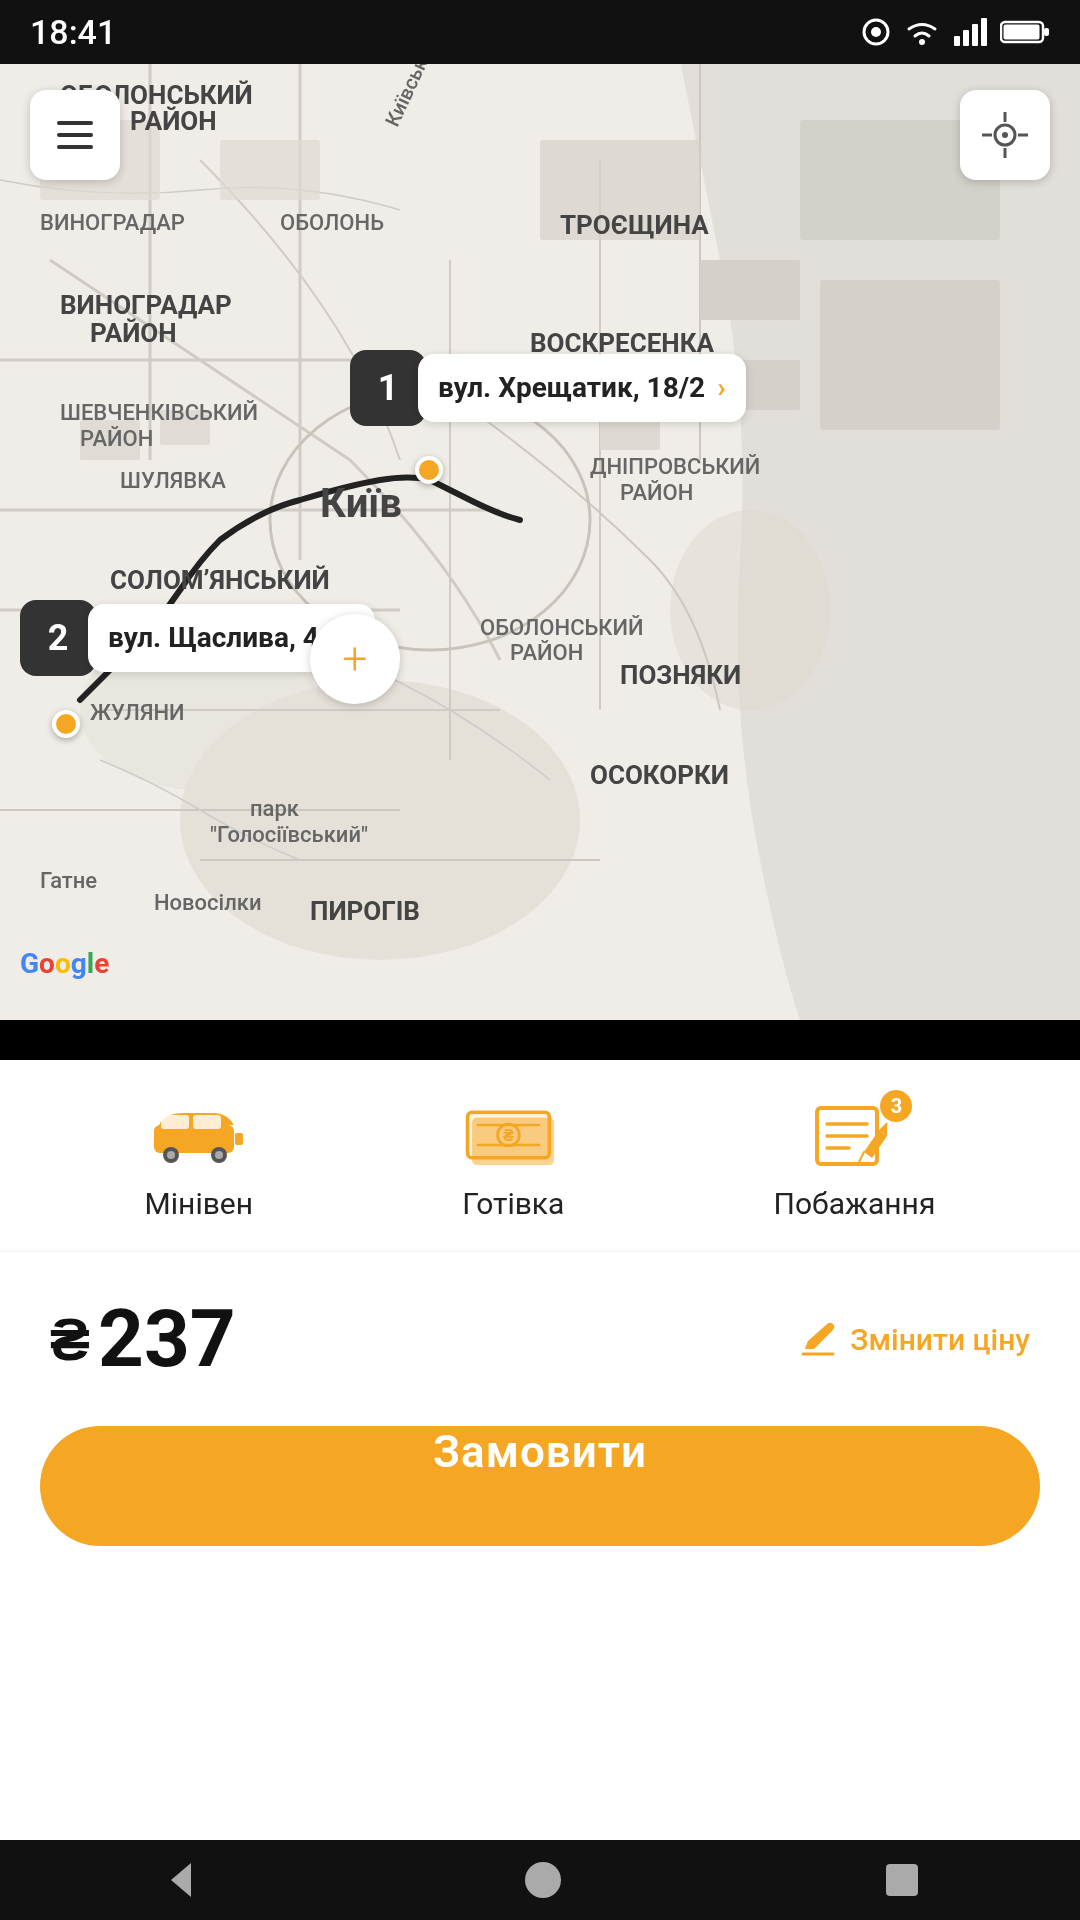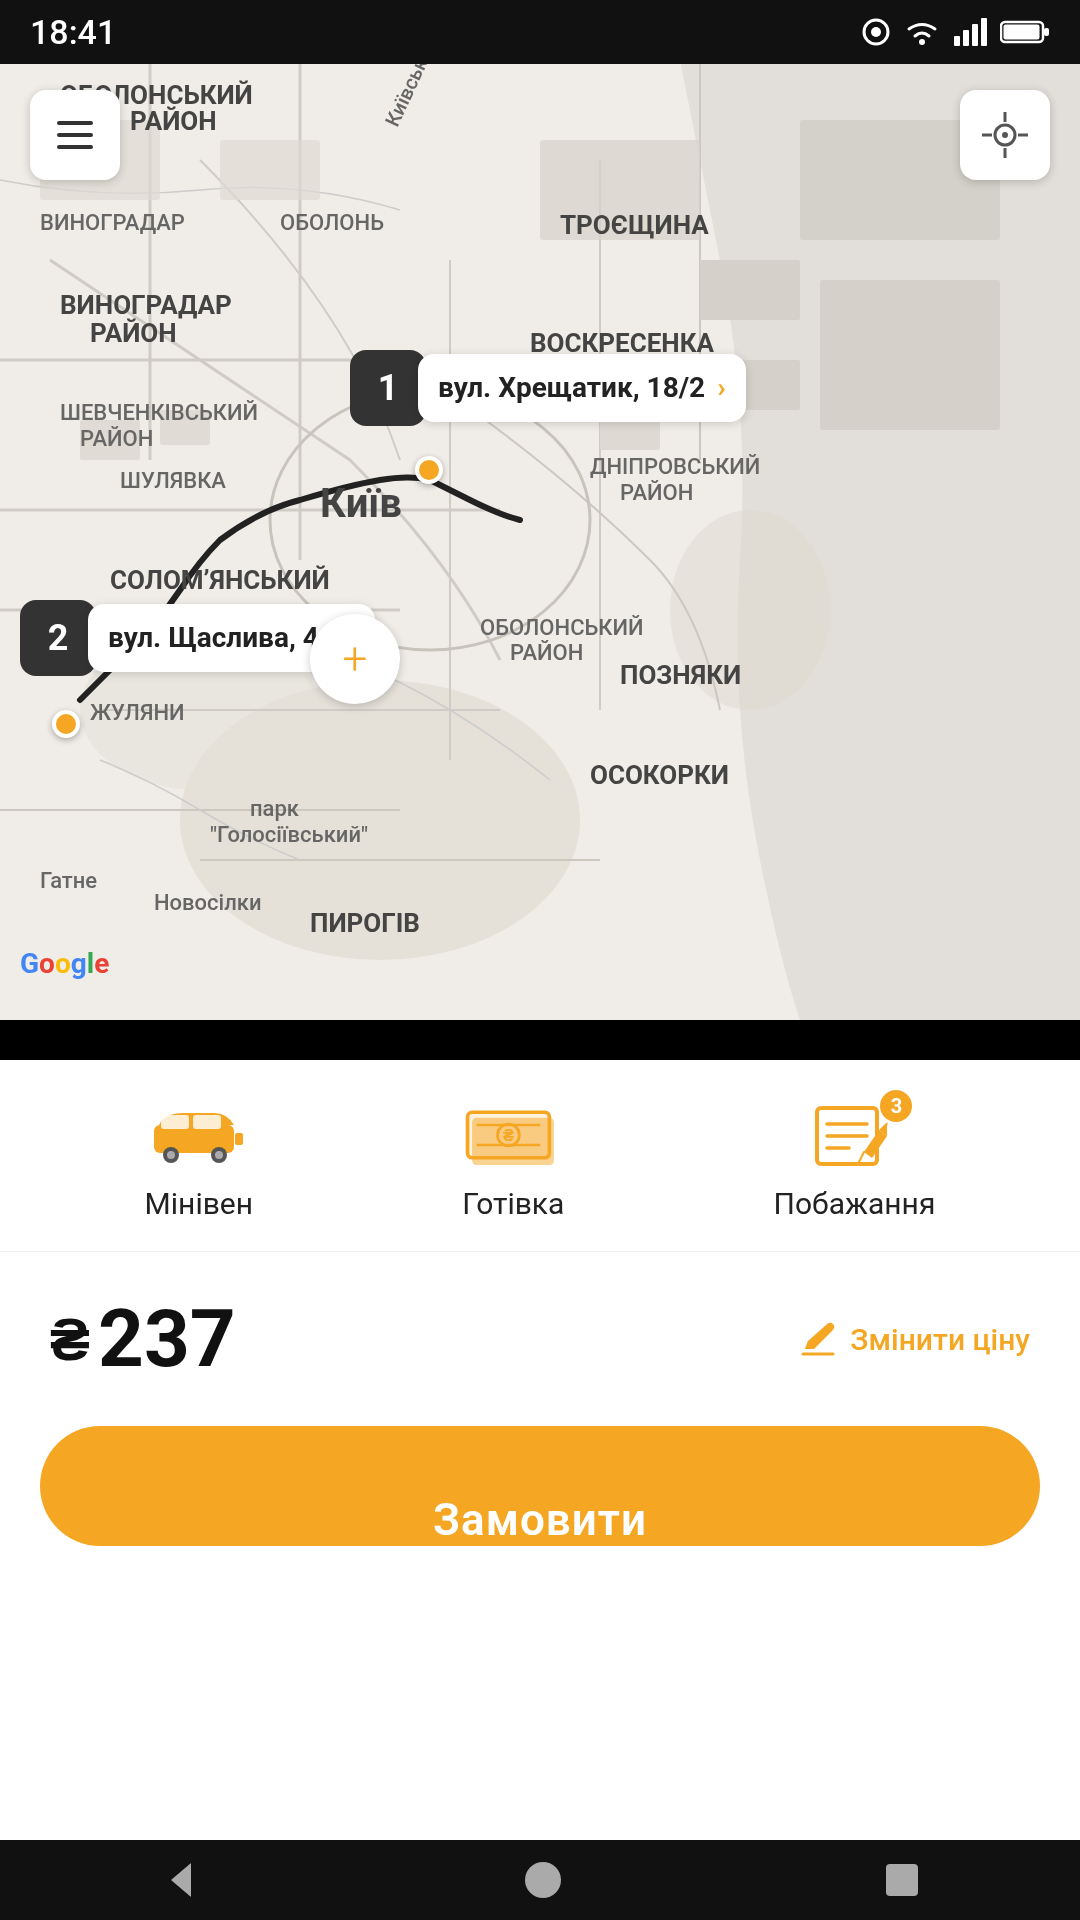--- a/index.html
+++ b/index.html
@@ -292,21 +292,21 @@
       font-weight: 500;
     }
 
     
     .order-btn {
       margin: 20px 40px 0;
       background: #f5a623;
       border-radius: 60px;
       height: 120px;
       display: flex;
-      align-items: flex-end;
+      align-items: flex-start;
       justify-content: center;
       cursor: pointer;
     }
     .order-btn-label {
       font-size: 44px;
       font-weight: 600;
       color: #fff;
       letter-spacing: 1px;
     }
 
@@ -468,21 +468,21 @@
     <div class="map-label map-label-bold" style="top:505px;left:110px;">СОЛОМʼЯНСЬКИЙ</div>
     <div class="map-label" style="top:555px;left:480px;">ОБОЛОНСЬКИЙ</div>
     <div class="map-label" style="top:580px;left:510px;">РАЙОН</div>
     <div class="map-label" style="top:640px;left:90px;">ЖУЛЯНИ</div>
     <div class="map-label map-label-bold" style="top:600px;left:620px;">ПОЗНЯКИ</div>
     <div class="map-label" style="top:736px;left:250px;">парк</div>
     <div class="map-label" style="top:762px;left:210px;">"Голосіївський"</div>
     <div class="map-label map-label-bold" style="top:700px;left:590px;">ОСОКОРКИ</div>
     <div class="map-label" style="top:808px;left:40px;">Гатне</div>
     <div class="map-label" style="top:830px;left:140px;margin-left:14px;">Новосілки</div>
-    <div class="map-label map-label-bold" style="top:836px;left:310px;margin-top:12px;">ПИРОГІВ</div>
+    <div class="map-label map-label-bold" style="top:836px;left:310px;">ПИРОГІВ</div>
     <div class="map-label" style="top:60px;left:380px;font-size:20px;transform:rotate(-65deg);transform-origin:left top;">Київська обл.</div>
 
     <div class="google-watermark">
       <span class="g-blue">G</span><span class="g-red">o</span><span class="g-yellow">o</span><span class="g-blue">g</span><span class="g-green">l</span><span class="g-red">e</span>
     </div>
 
     <div class="map-menu-btn">
       <div class="hamburger-icon">
         <span></span>
           <span></span>

